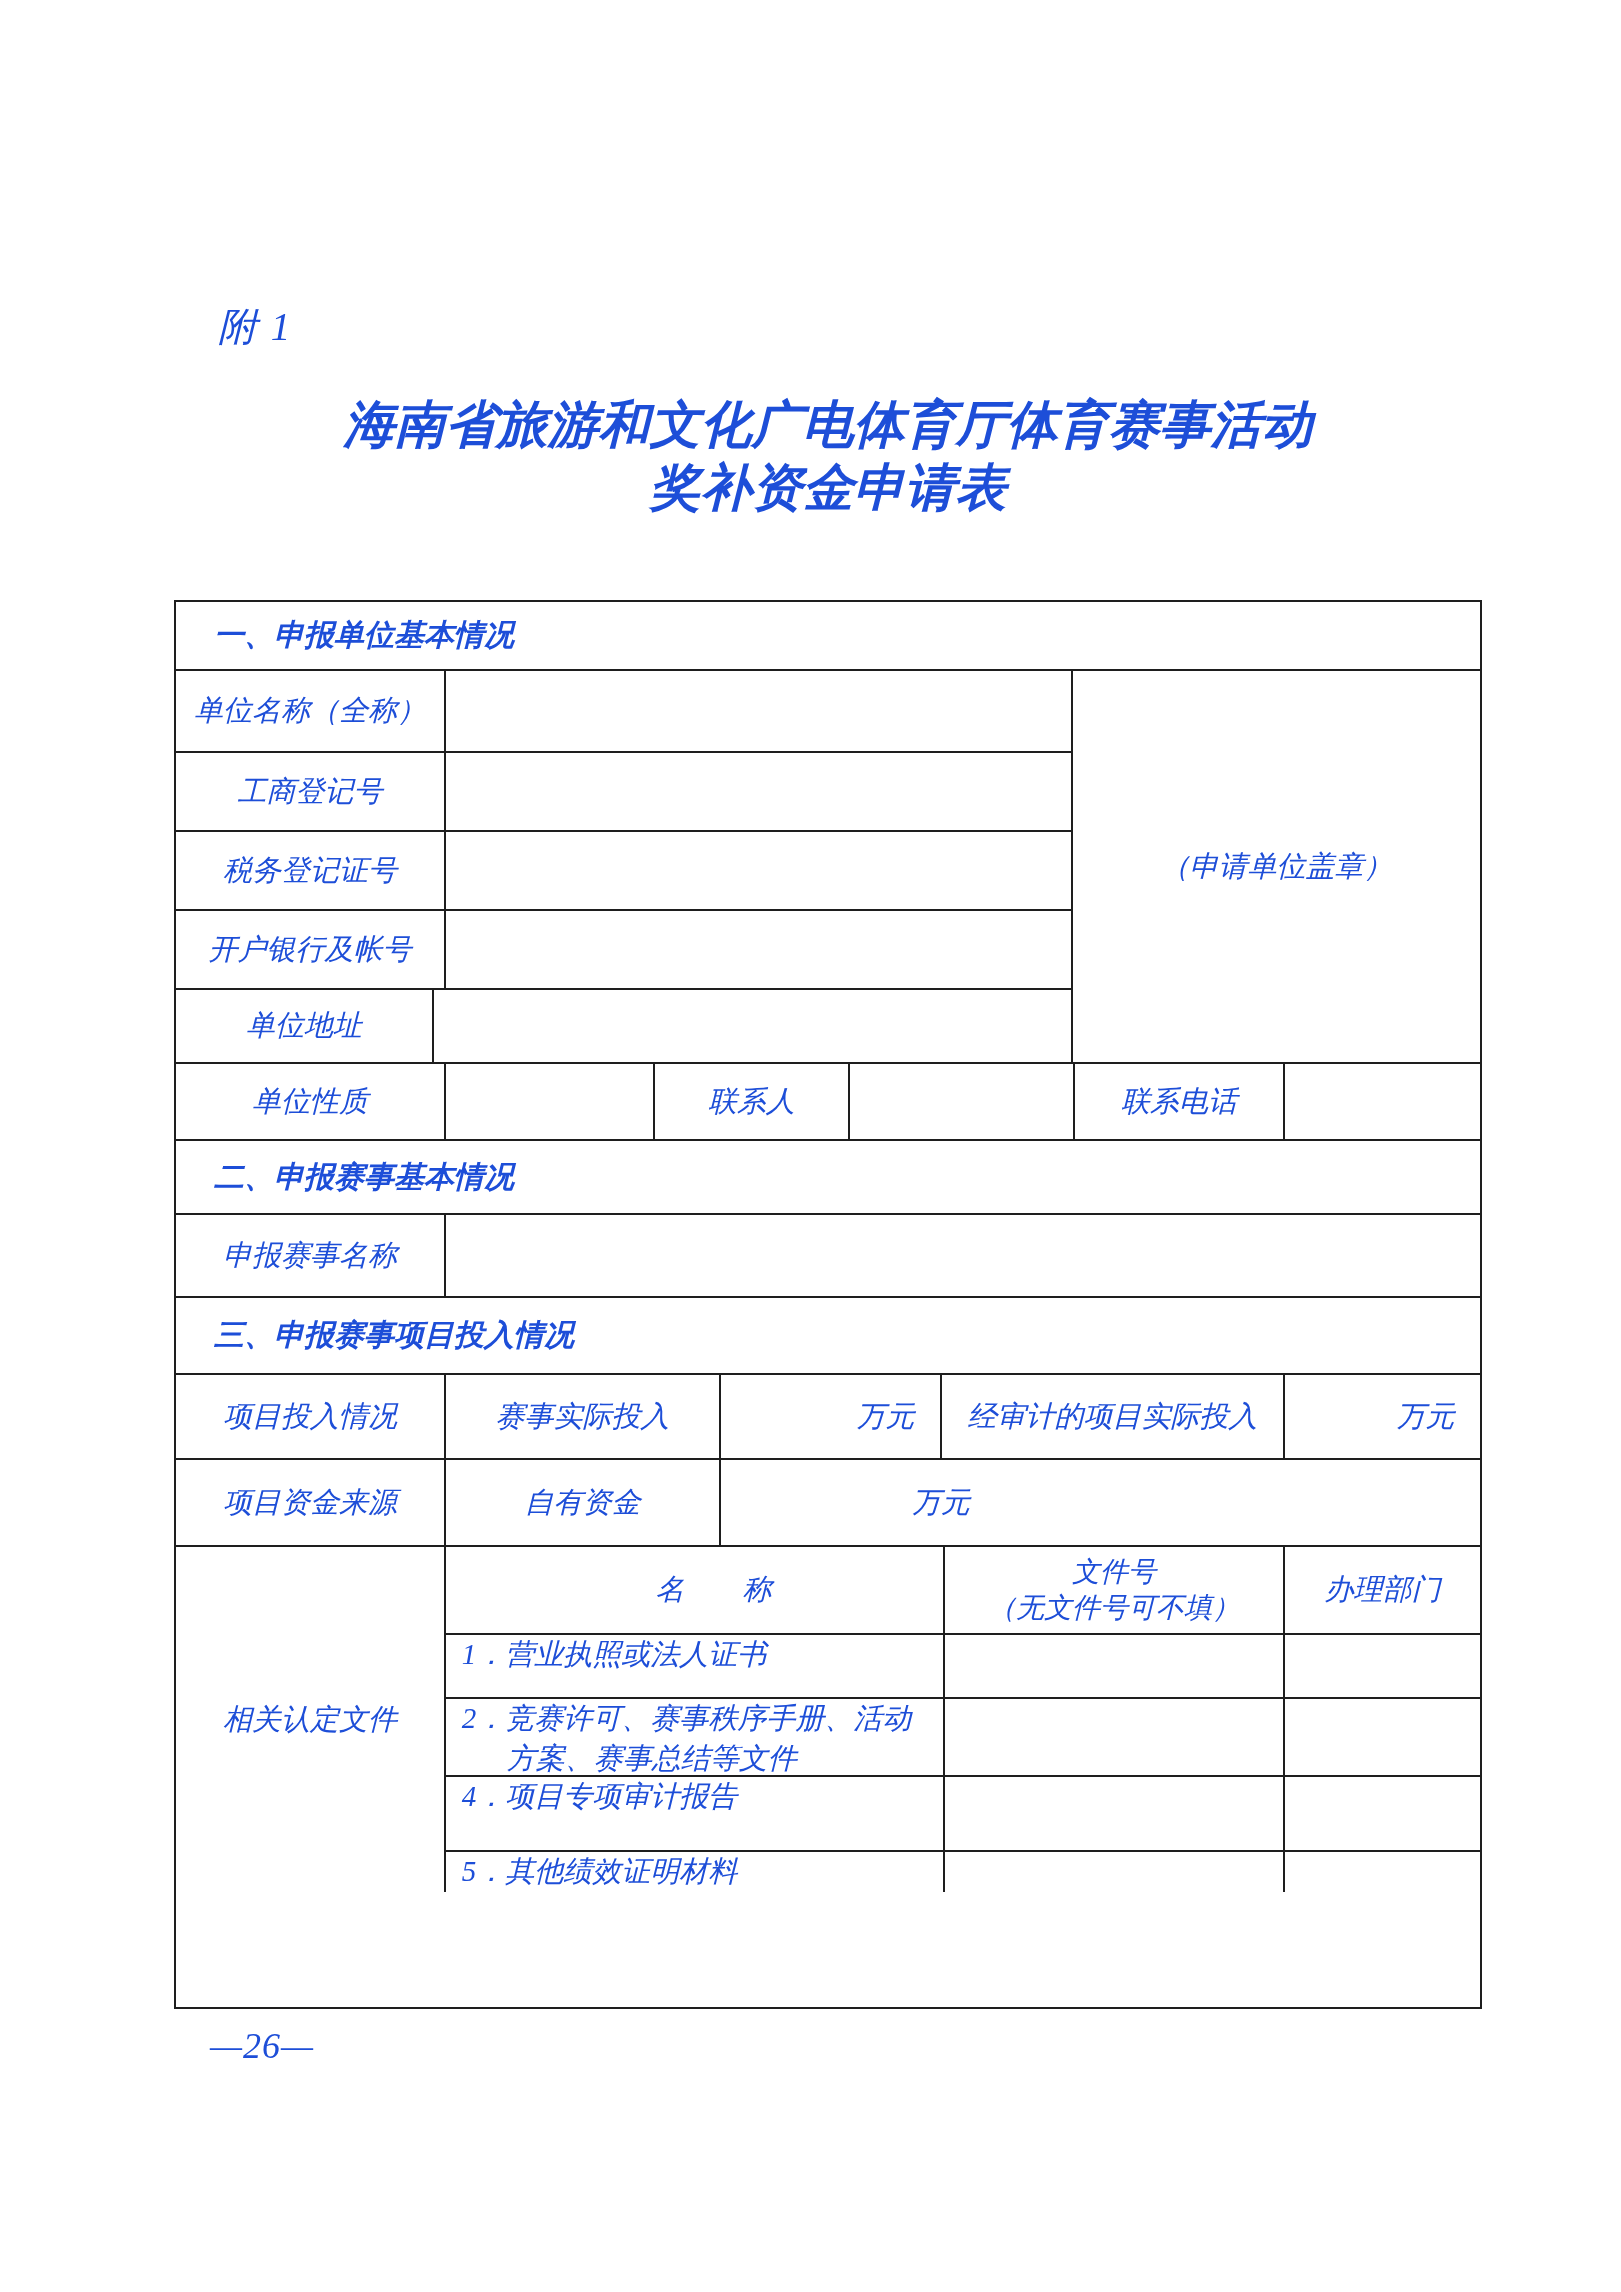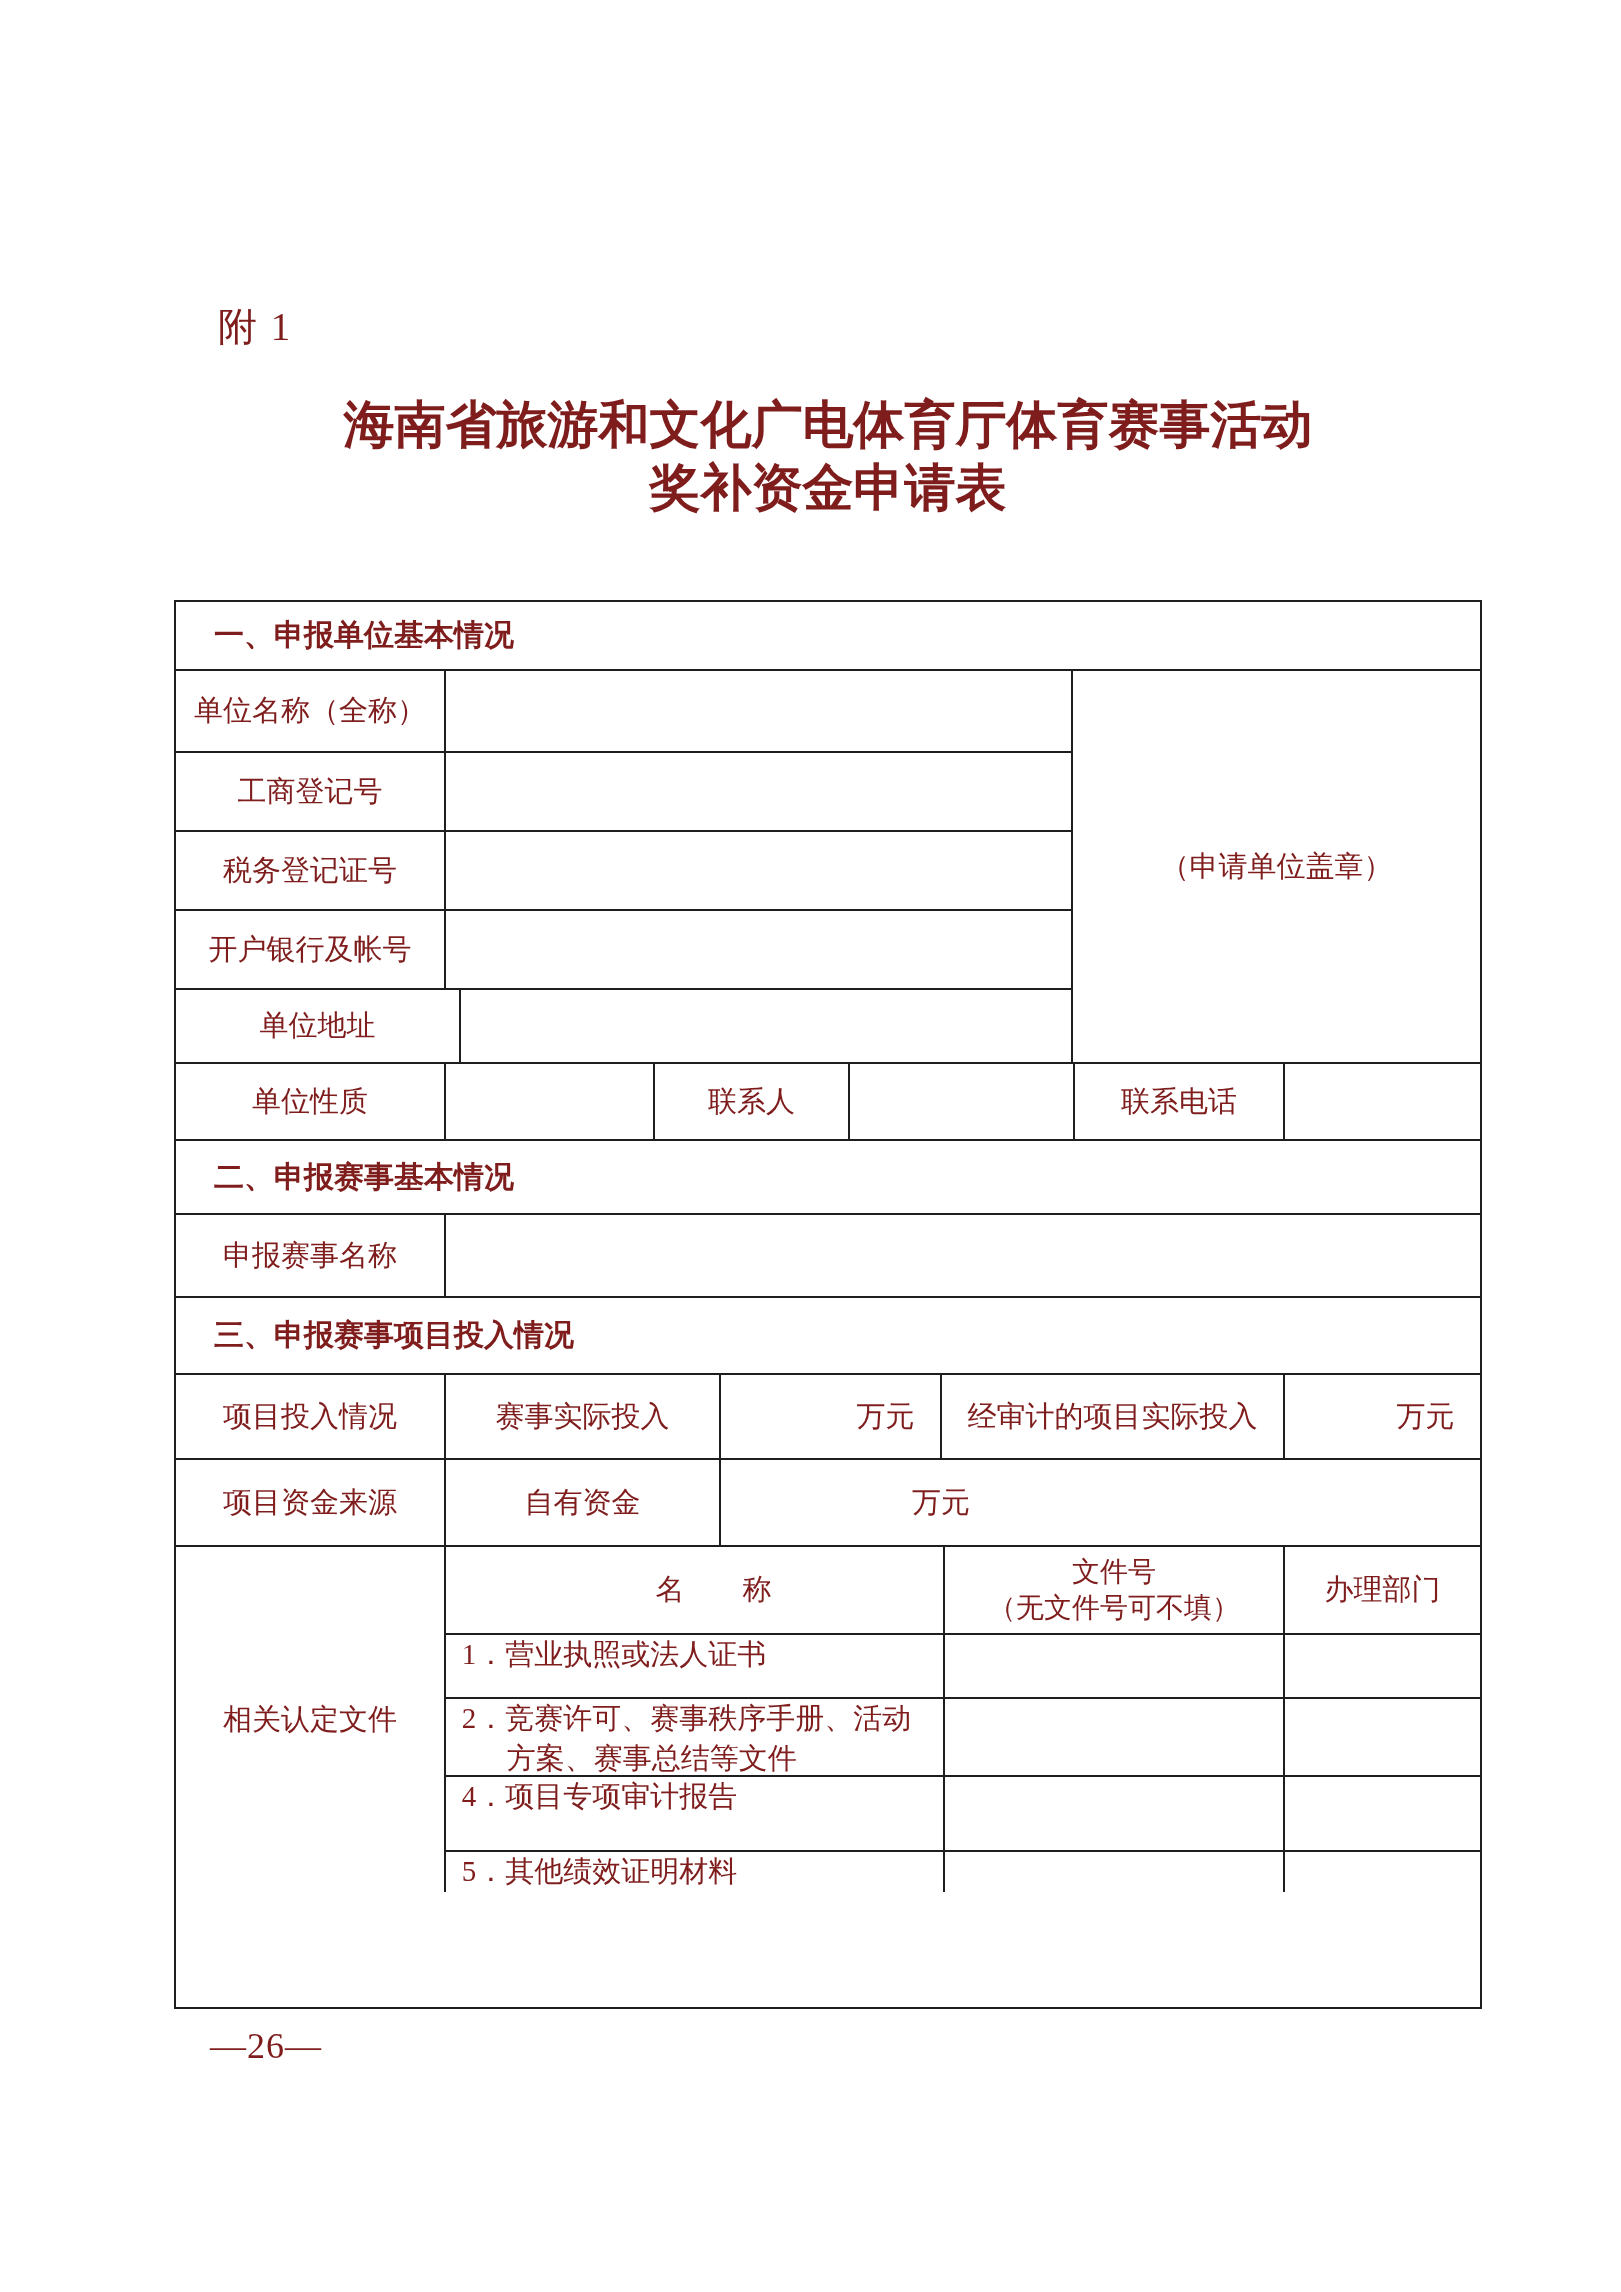--- a/index.html
+++ b/index.html
@@ -1,22 +1,23 @@
 <!DOCTYPE html>
 <html><head>
 <meta charset="utf-8">
 <style>
   html,body { margin:0; padding:0; background:#888; }
   .sheet {
     position:relative;
     width:1621px; height:2293px;
     margin:0 auto;
     background:#ffffff;
-    color:#7f1d1d;
+    color:#1d4ed8;
     font-family:"Liberation Serif","DejaVu Serif",serif;
+    font-style:italic;
   }
   .attach {
     position:absolute; left:218px; top:300px;
     font-size:39px; letter-spacing:2px;
   }
   .title {
     position:absolute; left:174px; top:394px; width:1308px;
     text-align:center; font-weight:bold;
     font-size:51px; line-height:63px;
   }
@@ -92,21 +93,21 @@
         </div>
         <div class="r" style="height:79px">
           <div class="c" style="width:270px">税务登记证号</div>
           <div class="c end fill"></div>
         </div>
         <div class="r" style="height:79px">
           <div class="c" style="width:270px">开户银行及帐号</div>
           <div class="c end fill"></div>
         </div>
         <div class="r fill">
-          <div class="c" style="width:285px">单位地址</div>
+          <div class="c" style="width:258px">单位地址</div>
           <div class="c end fill"></div>
         </div>
       </div>
       <div class="c end fill">（申请单位盖章）</div>
     </div>
 
     <div class="r" style="height:77px">
       <div class="c" style="width:270px">单位性质</div>
       <div class="c" style="width:209px"></div>
       <div class="c" style="width:195px">联系人</div>

